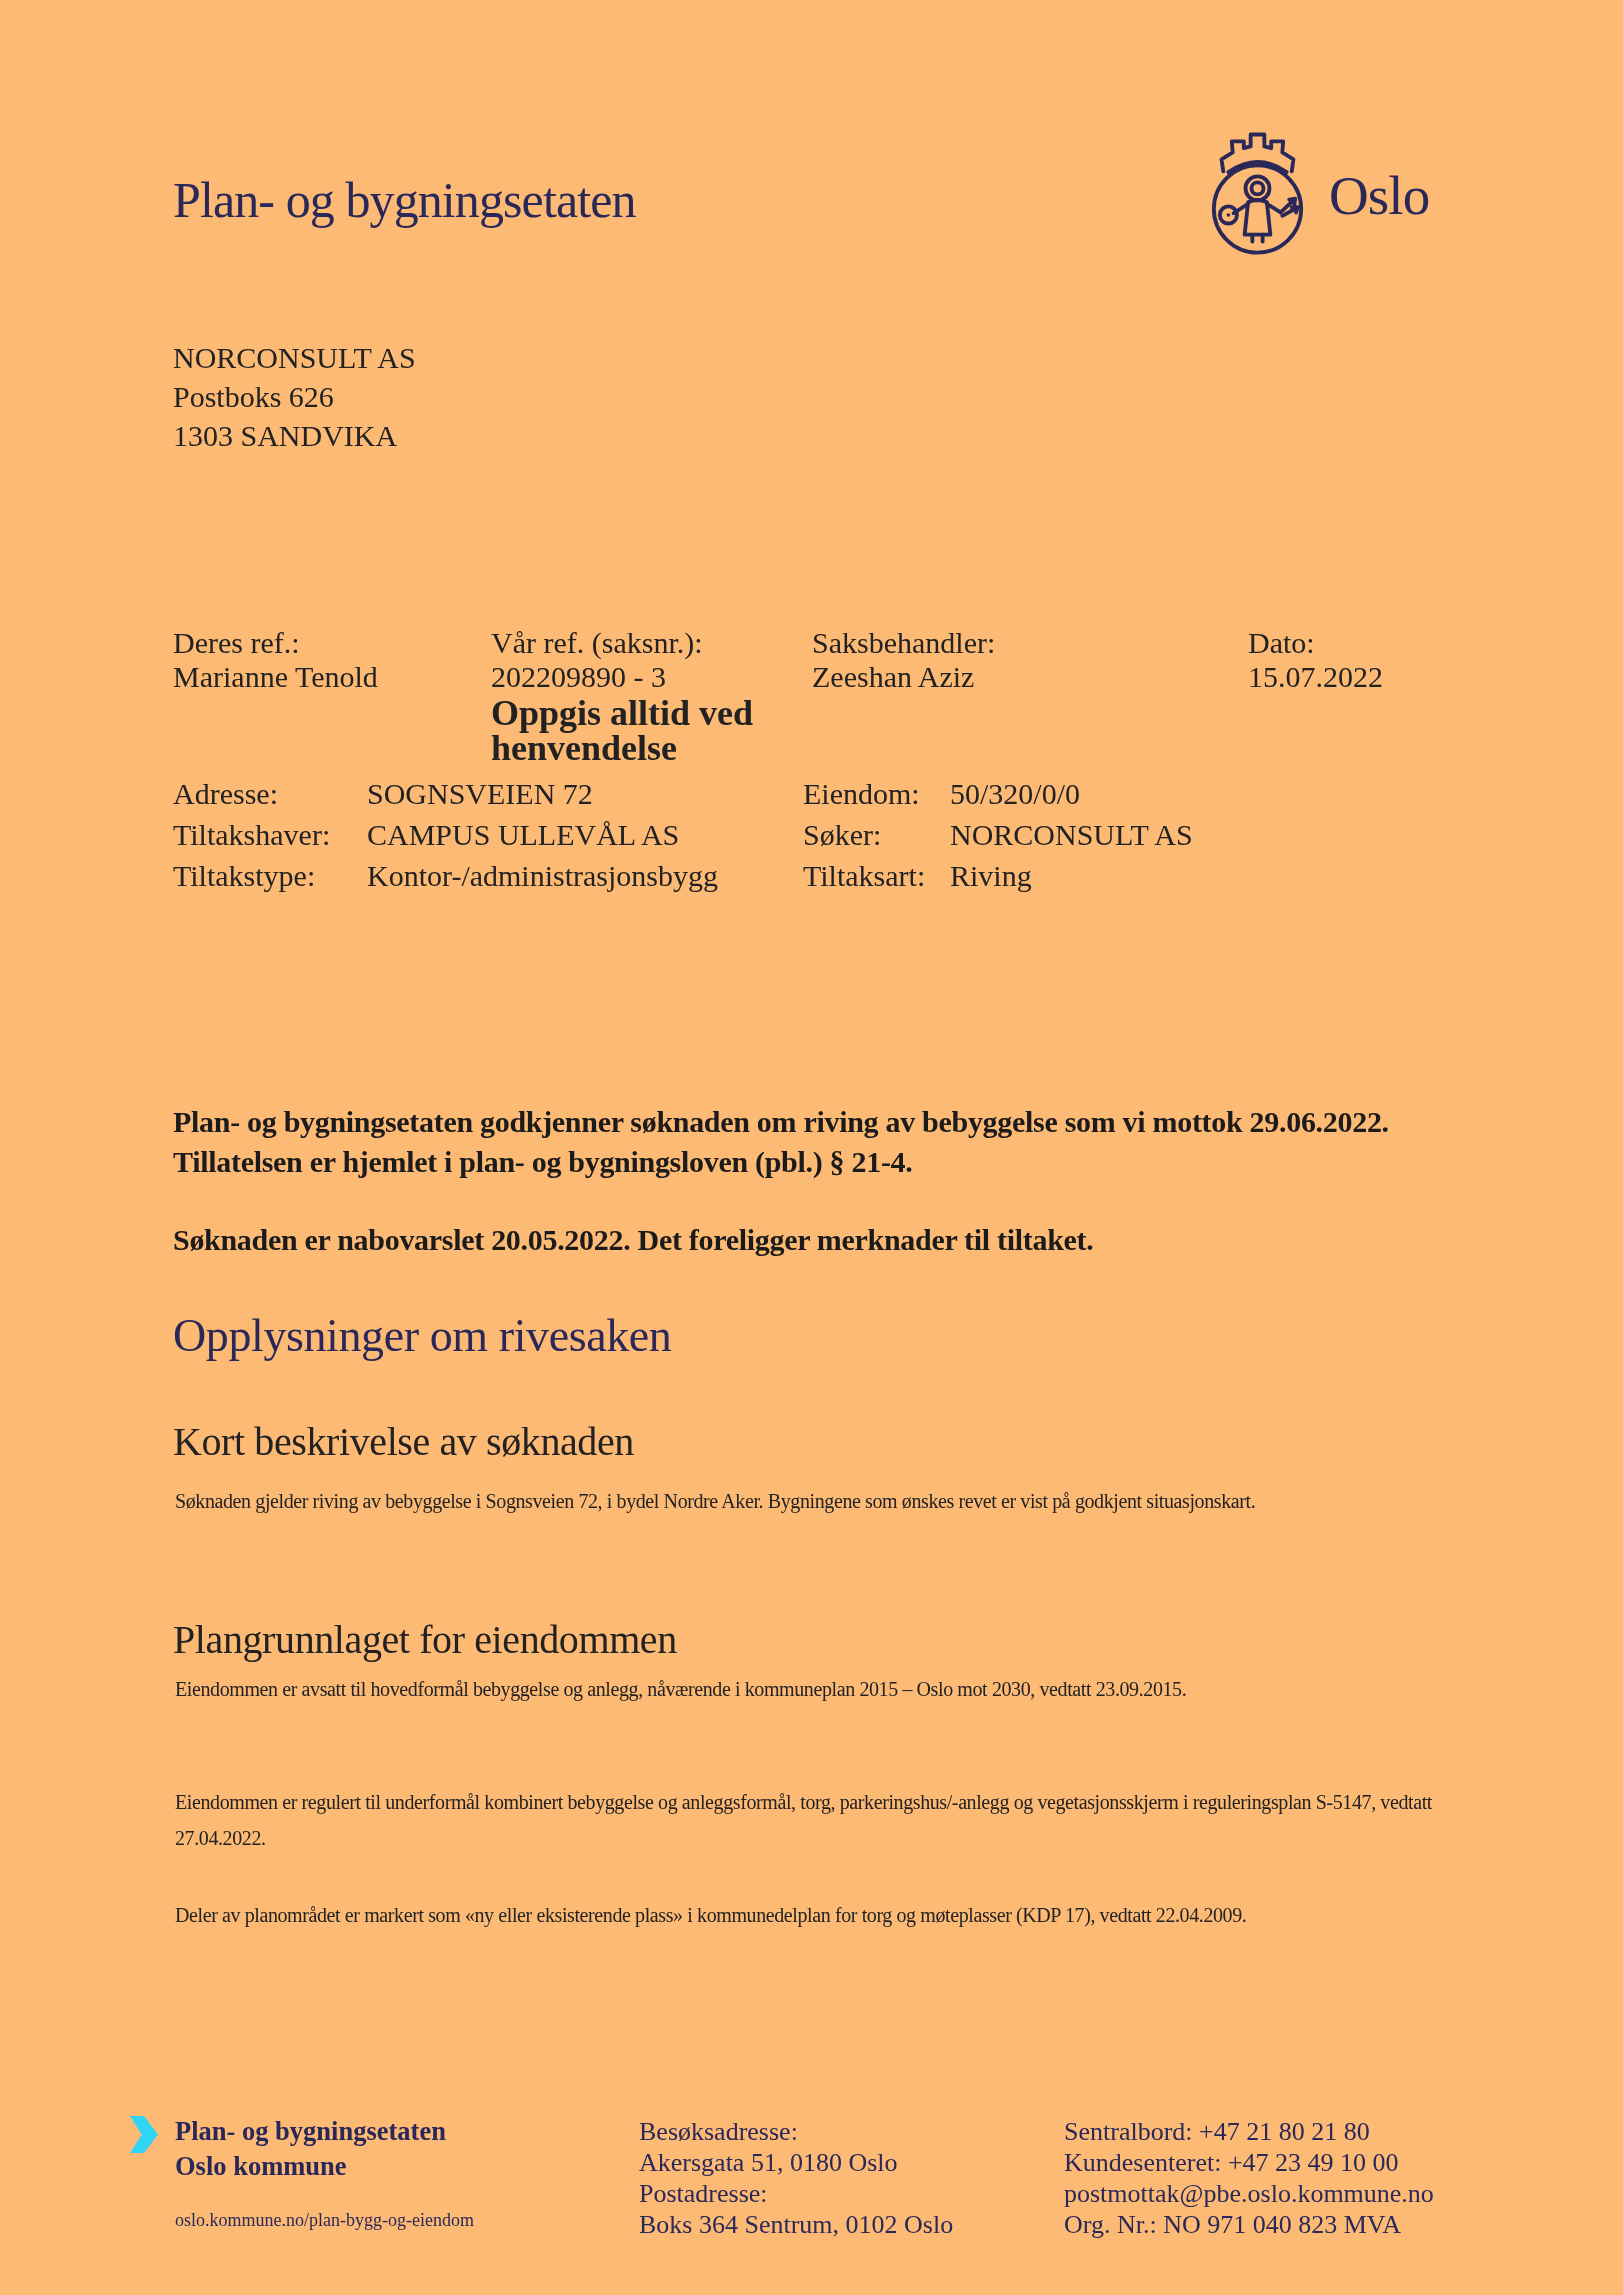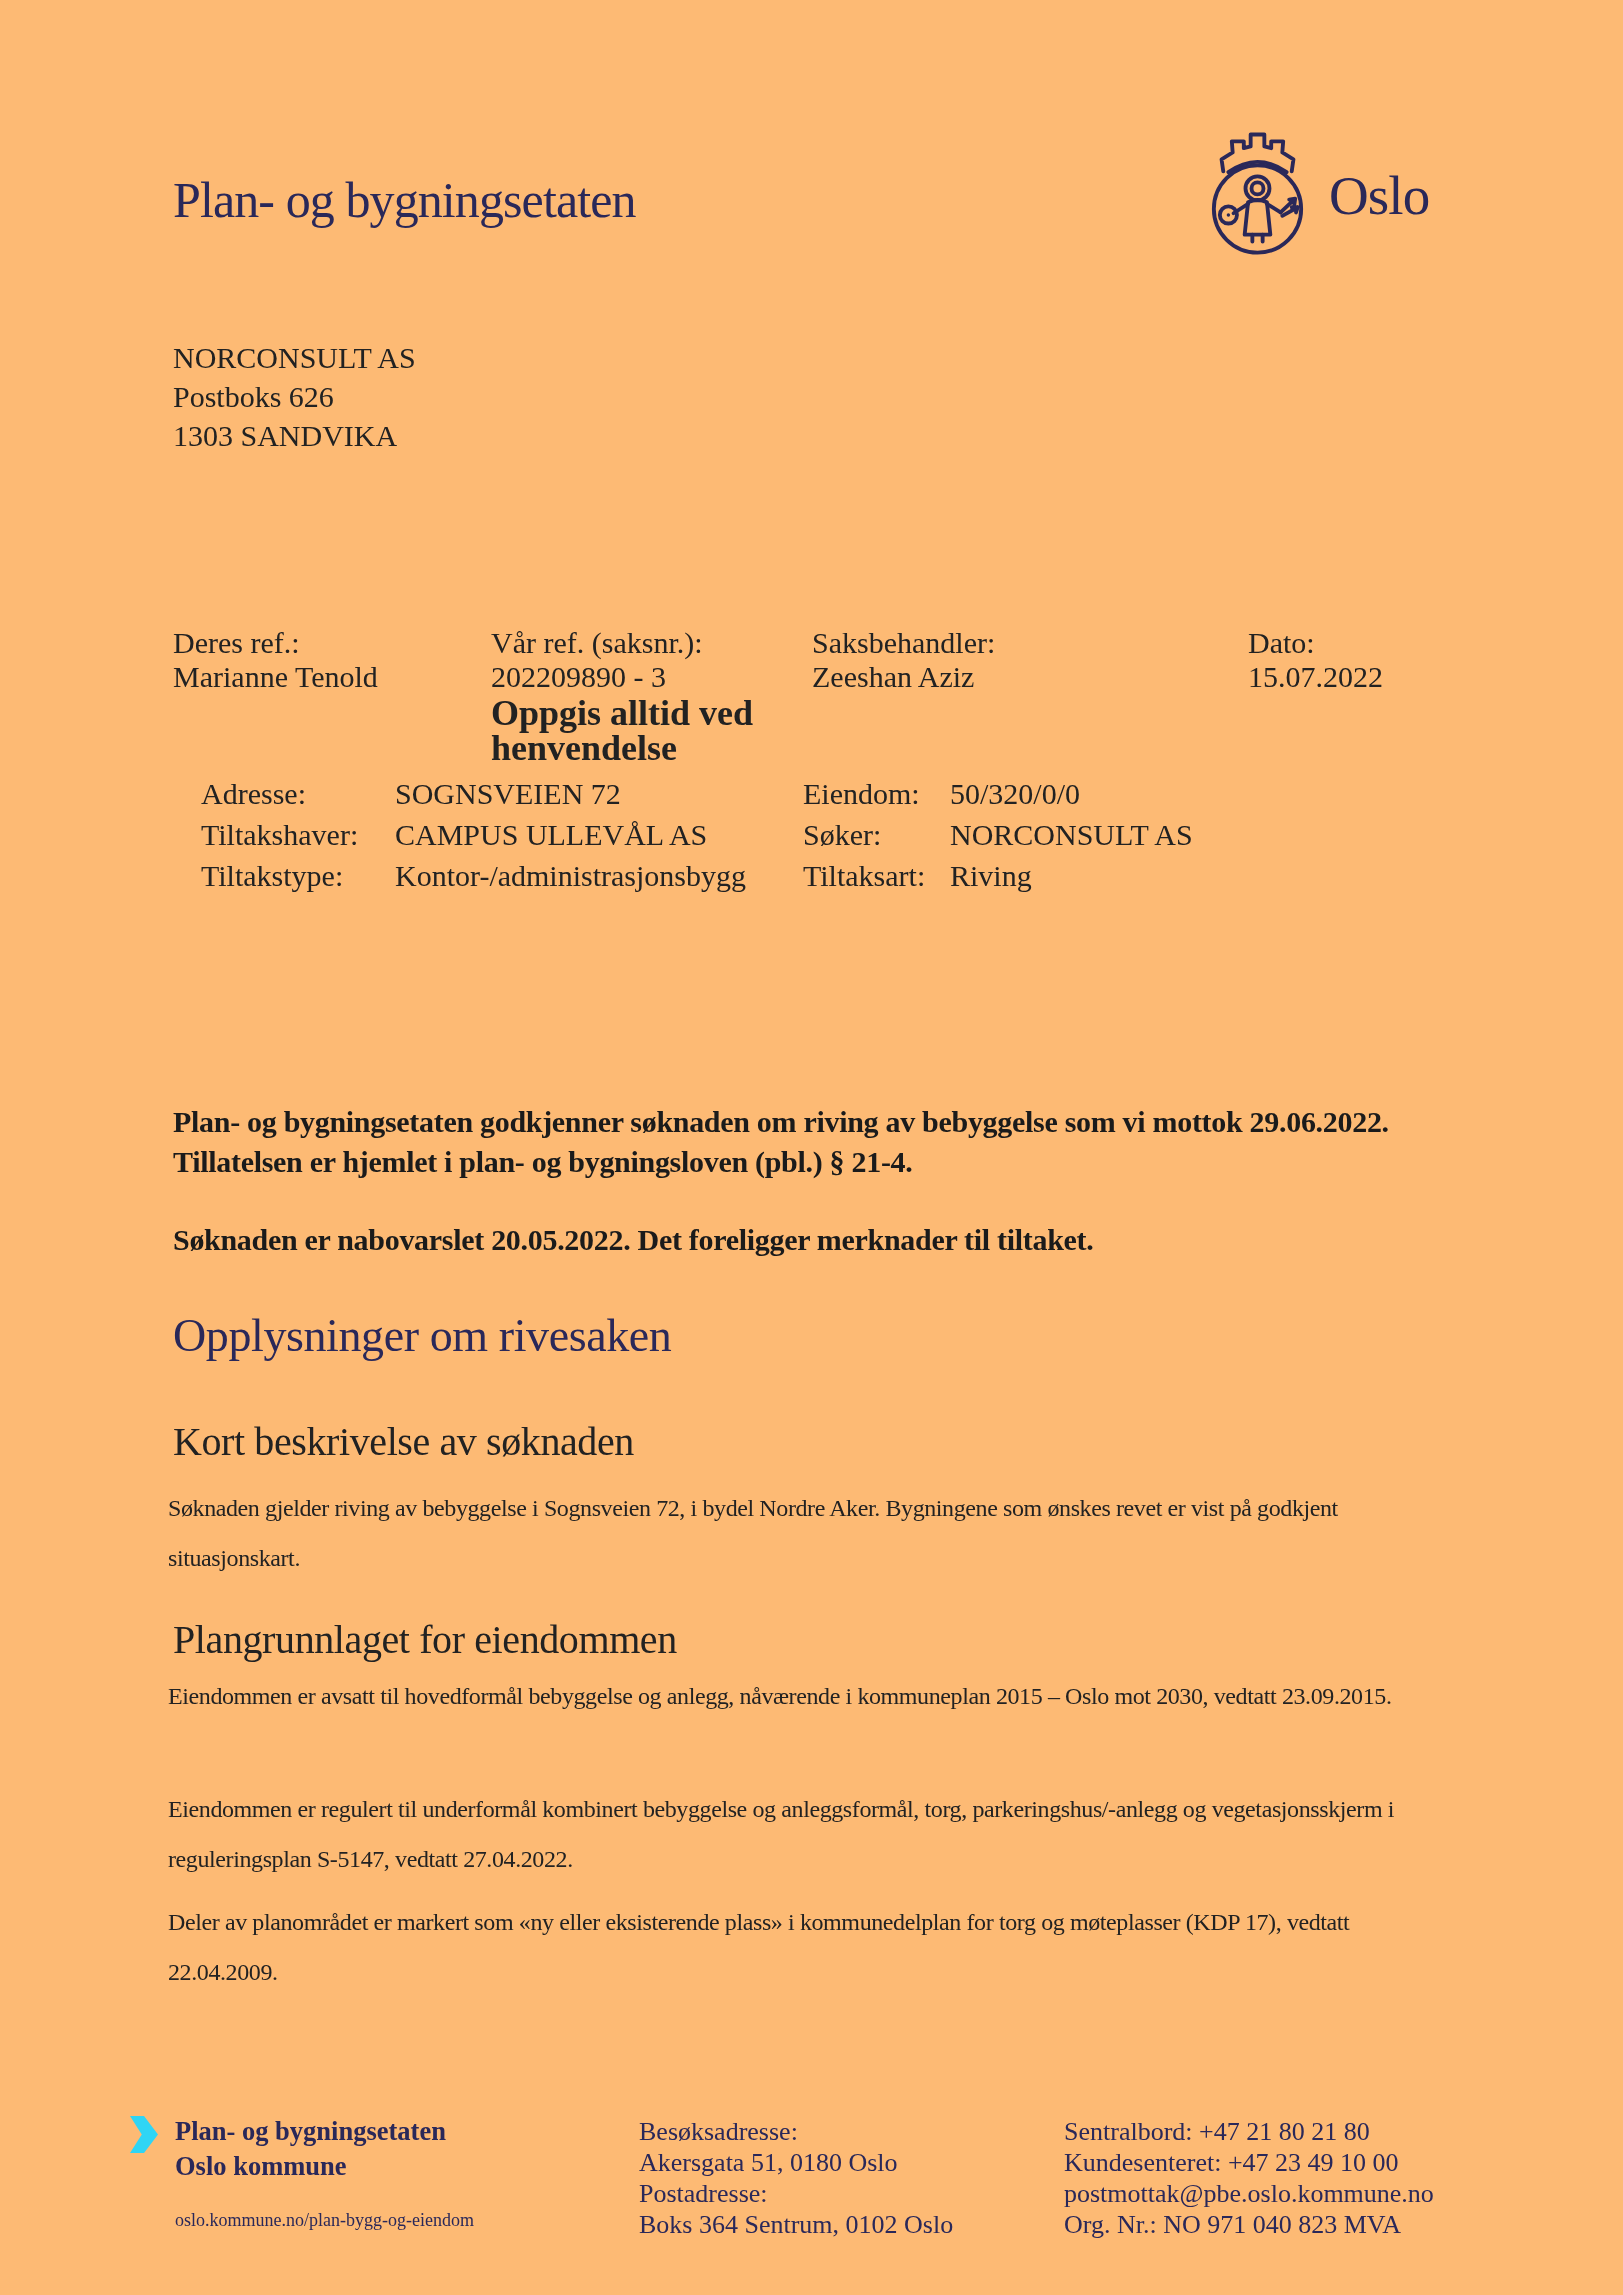--- a/index.html
+++ b/index.html
@@ -47,21 +47,21 @@
   .ref-col.c3{left:639px;}
   .ref-col.c4{left:1075px;}
   .ref-note{
     font-weight:bold;font-size:36px;line-height:35px;
     width:265px;margin-top:1.7px;
   }
 
   
   .case-info{left:173px;top:777px;width:1276px;font-size:30px;}
   .ci-group{position:absolute;top:0;}
-  .ci-group.left{left:0;width:624px;margin-left:28px;}
+  .ci-group.left{left:0;width:624px;}
   .ci-group.right{left:630px;width:647px;}
   .ci-row{display:flex;height:41px;}
   .ci-group.left .ci-label{width:194px;flex:none;}
   .ci-group.right .ci-label{width:147px;flex:none;}
   .ci-value{white-space:nowrap;}
 
   
   .main-title{
     left:173px;top:1025px;width:1276px;
     text-align:center;
@@ -82,22 +82,22 @@
     color:var(--navy);
   }
   .sub-heading{
     left:173px;
     font-size:40px;letter-spacing:-0.4px;
     color:var(--text);
   }
   .sub-heading.s1{top:1418px;}
   .sub-heading.s2{top:1616px;}
   .para{
-    left:168px;width:1286px;
-    font-size:24px;line-height:50px;letter-spacing:-0.4px;
+    left:175px;width:1286px;
+    font-size:20px;line-height:36px;letter-spacing:-0.4px;
     color:var(--text);
   }
   .para.p1{top:1483px;}
   .para.p2{top:1671px;}
   .para.p3{top:1784px;}
   .para.p4{top:1897px;}
 
   
   .footer-arrow{
     left:130px;top:2116px;width:28px;height:37px;

